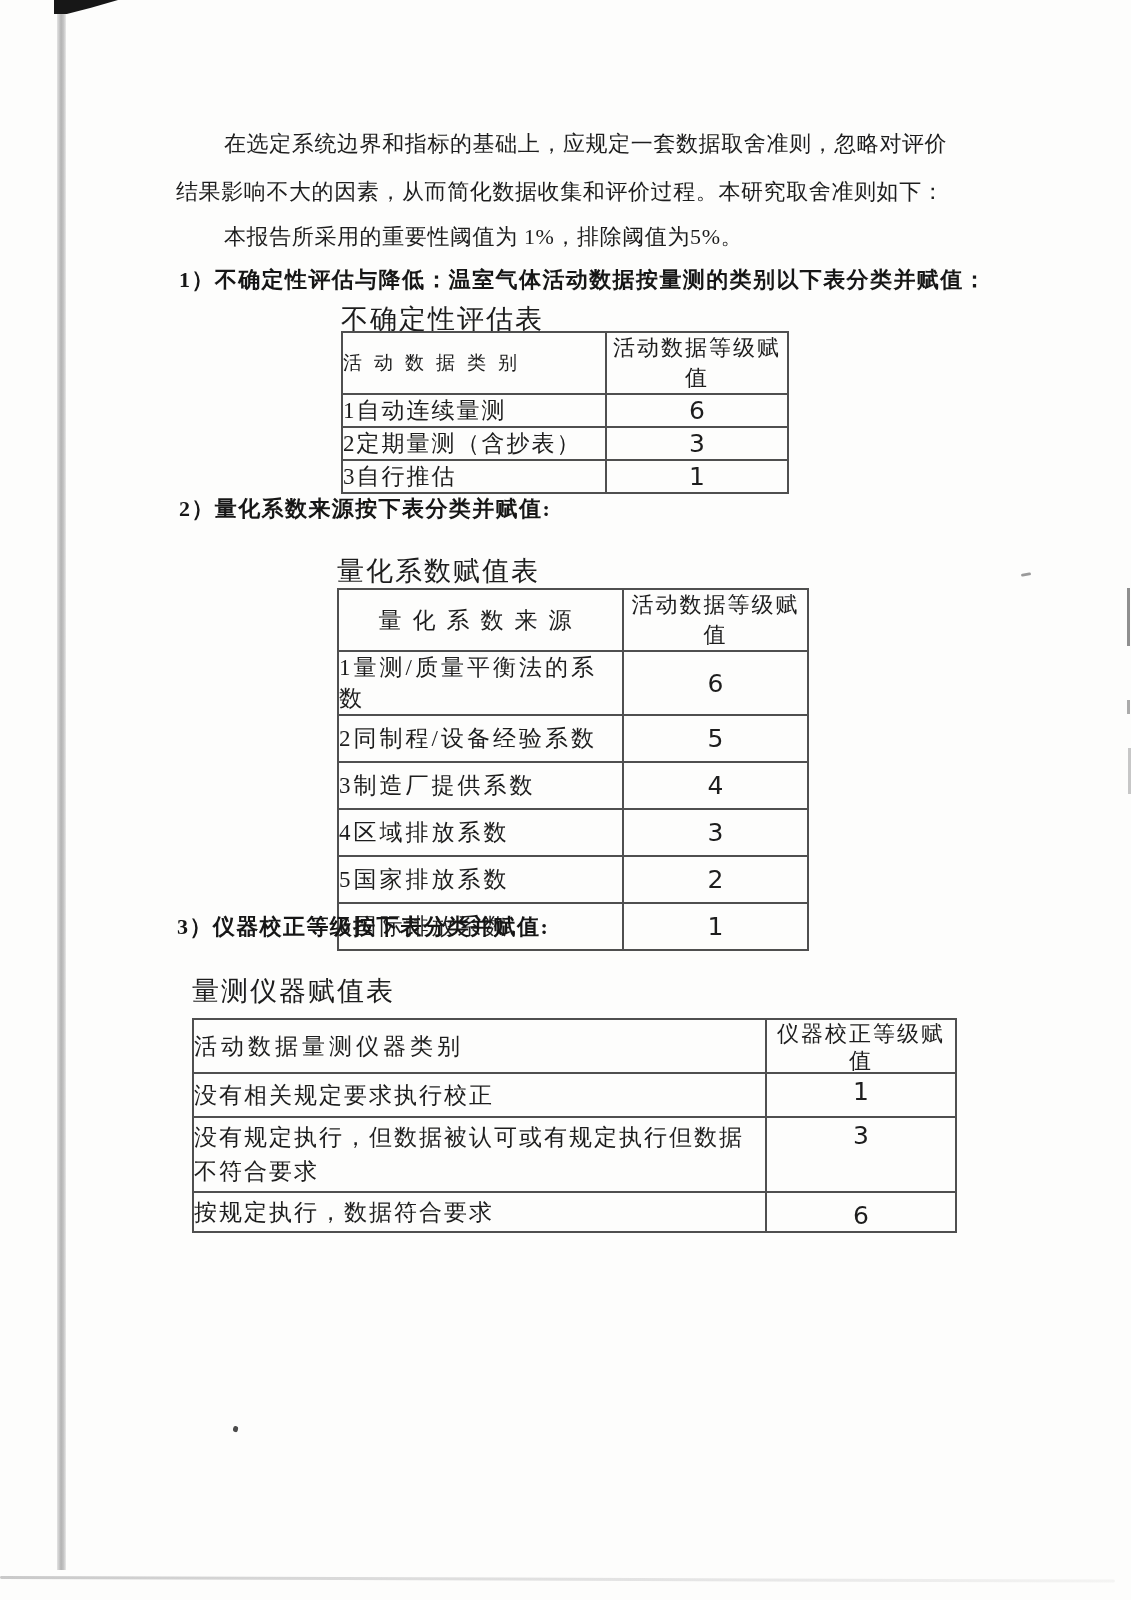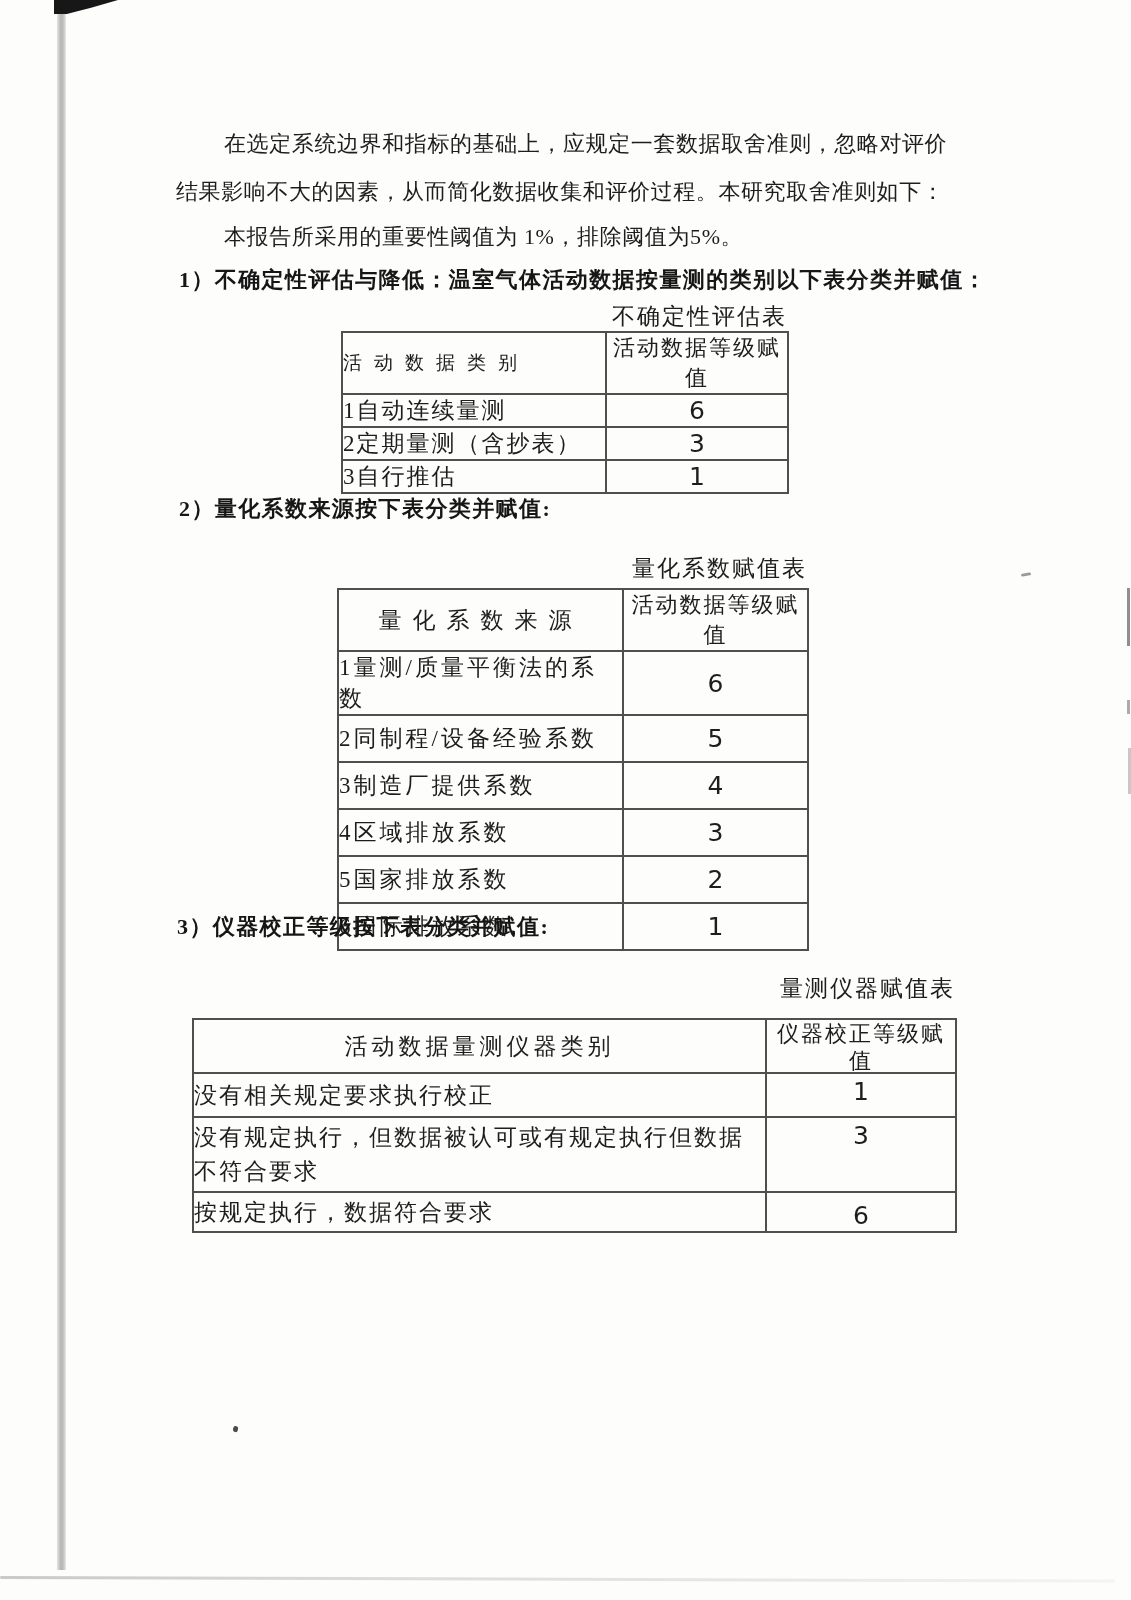--- a/index.html
+++ b/index.html
@@ -39,36 +39,36 @@
     position:absolute; left:1021px; top:573px; width:10px; height:3px;
     background:#9a9a9a; transform:rotate(-10deg); border-radius:2px;
   }
   
   .txt {
     position:absolute; white-space:nowrap;
     font-size:22px; letter-spacing:0.6px; line-height:30px; color:#1d1d1d;
   }
   .heading { font-weight:bold; letter-spacing:1.4px; color:#161616; }
   .caption {
-    position:absolute; text-align:right;
-    font-size:23px; letter-spacing:2px; color:#1d1d1d; white-space:nowrap;
+    position:absolute; text-align:left;
+    font-size:27px; letter-spacing:2px; color:#1d1d1d; white-space:nowrap;
   }
   
   table.tbl {
     position:absolute; border-collapse:collapse; table-layout:fixed;
     background:transparent;
   }
   .tbl th, .tbl td {
     border:2px solid #4f4f4f;
     font-weight:normal; padding:0; overflow:hidden; color:#1d1d1d;
   }
   .h-left   { text-align:left; padding-left:10px; font-size:19px; letter-spacing:12px; }
   .h-center { text-align:center; font-size:22px; letter-spacing:2px; }
   .h-wide   { text-align:center; font-size:23px; letter-spacing:11px; }
-  .h-mid    { text-align:center; font-size:23px; letter-spacing:4px;margin-left:8px; }
+  .h-mid    { text-align:left; font-size:23px; letter-spacing:4px;margin-left:8px; }
   .lab { font-size:23px; letter-spacing:2px; padding-left:8px; }
   .lab-sp { letter-spacing:3px; }
   .lab-wrap { white-space:normal; line-height:34px; padding-right:6px; }
   .val {
     text-align:center; font-size:25px;
     font-family:"DejaVu Sans", sans-serif; color:#111;
   }
   .t1 tr.hrow { height:39px; } .t1 tr.drow { height:18px; }
   .t2 tr.hrow { height:44px; } .t2 tr.drow { height:47px; }
   .t3 tr.r0 { height:50px; } .t3 tr.r1 { height:44px; }

